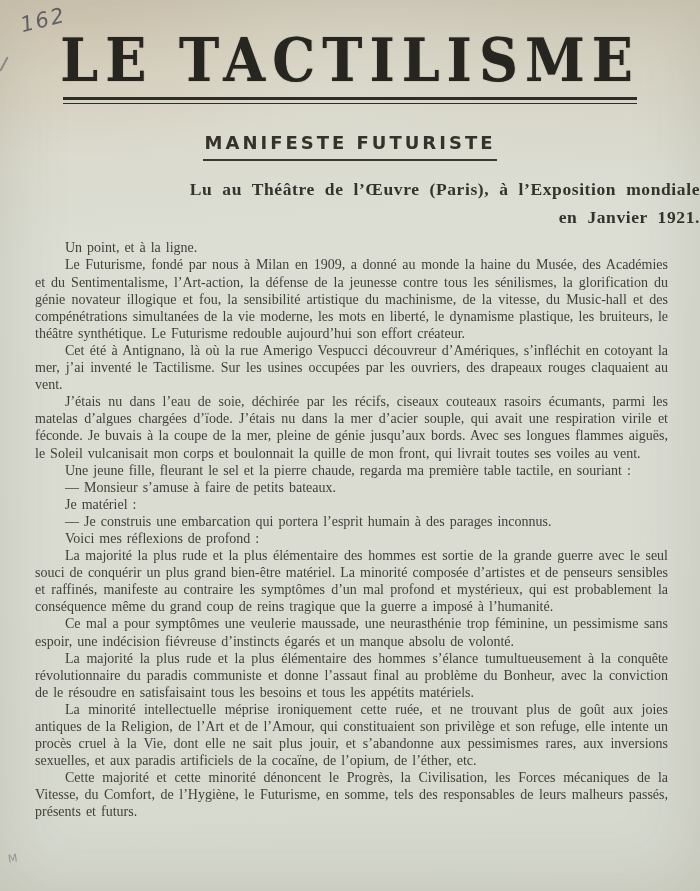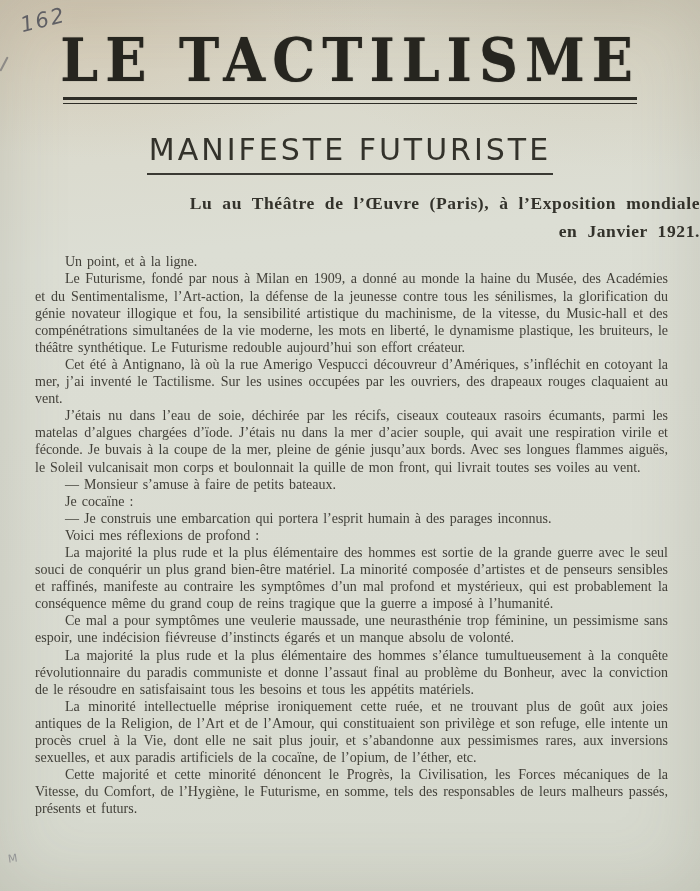--- a/index.html
+++ b/index.html
@@ -61,22 +61,22 @@
     width: 574px;
     margin: 14px auto 0 auto;
     border-top: 3px solid #2e2d27;
     border-bottom: 1px solid #2e2d27;
     height: 3px;
   }
   .subtitle-wrap { text-align: center; margin-top: 28px; }
   .subtitle {
     display: inline-block;
     font-family: "DejaVu Sans", sans-serif;
-    font-weight: normal;
-    font-size: 30px;
+    font-weight: bold;
+    font-size: 18px;
     letter-spacing: 3px;
     color: #33322b;
     border-bottom: 2px solid #3a3933;
     padding: 0 2px 6px 2px;
   }
   .publication {
     margin-top: 14px;
     text-align: right;
     font-family: "Liberation Serif", serif;
     font-weight: bold;
@@ -120,22 +120,23 @@
   <div class="publication">
     <div>Lu au Théâtre de l’Œuvre (Paris), à l’Exposition mondiale</div>
     <div>en Janvier 1921.</div>
   </div>
 
   <div class="body-text">
     <p>Un point, et à la ligne.</p>
     <p>Le Futurisme, fondé par nous à Milan en 1909, a donné au monde la haine du Musée, des Académies et du Sentimentalisme, l’Art-action, la défense de la jeunesse contre tous les sénilismes, la glorification du génie novateur illogique et fou, la sensibilité artistique du machinisme, de la vitesse, du Music-hall et des compénétrations simultanées de la vie moderne, les mots en liberté, le dynamisme plastique, les bruiteurs, le théâtre synthétique. Le Futurisme redouble aujourd’hui son effort créateur.</p>
     <p>Cet été à Antignano, là où la rue Amerigo Vespucci découvreur d’Amériques, s’infléchit en cotoyant la mer, j’ai inventé le Tactilisme. Sur les usines occupées par les ouvriers, des drapeaux rouges claquaient au vent.</p>
     <p>J’étais nu dans l’eau de soie, déchirée par les récifs, ciseaux couteaux rasoirs écumants, parmi les matelas d’algues chargées d’ïode. J’étais nu dans la mer d’acier souple, qui avait une respiration virile et féconde. Je buvais à la coupe de la mer, pleine de génie jusqu’aux bords. Avec ses longues flammes aiguës, le Soleil vulcanisait mon corps et boulonnait la quille de mon front, qui livrait toutes ses voiles au vent.</p>
+    <p>Une jeune fille, fleurant le sel et la pierre chaude, regarda ma première table tactile, en souriant :</p>
     <p>— Monsieur s’amuse à faire de petits bateaux.</p>
-    <p>Je cocaïne :</p>
+    <p>Je matériel :</p>
     <p>— Je construis une embarcation qui portera l’esprit humain à des parages inconnus.</p>
     <p>Voici mes réflexions de profond :</p>
     <p>La majorité la plus rude et la plus élémentaire des hommes est sortie de la grande guerre avec le seul souci de conquérir un plus grand bien-être matériel. La minorité composée d’artistes et de penseurs sensibles et raffinés, manifeste au contraire les symptômes d’un mal profond et mystérieux, qui est probablement la conséquence même du grand coup de reins tragique que la guerre a imposé à l’humanité.</p>
     <p>Ce mal a pour symptômes une veulerie maussade, une neurasthénie trop féminine, un pessimisme sans espoir, une indécision fiévreuse d’instincts égarés et un manque absolu de volonté.</p>
     <p>La majorité la plus rude et la plus élémentaire des hommes s’élance tumultueusement à la conquête révolutionnaire du paradis communiste et donne l’assaut final au problème du Bonheur, avec la conviction de le résoudre en satisfaisaint tous les besoins et tous les appétits matériels.</p>
     <p>La minorité intellectuelle méprise ironiquement cette ruée, et ne trouvant plus de goût aux joies antiques de la Religion, de l’Art et de l’Amour, qui constituaient son privilège et son refuge, elle intente un procès cruel à la Vie, dont elle ne sait plus jouir, et s’abandonne aux pessimismes rares, aux inversions sexuelles, et aux paradis artificiels de la cocaïne, de l’opium, de l’éther, etc.</p>
     <p>Cette majorité et cette minorité dénoncent le Progrès, la Civilisation, les Forces mécaniques de la Vitesse, du Comfort, de l’Hygiène, le Futurisme, en somme, tels des responsables de leurs malheurs passés, présents et futurs.</p>
   </div>
 
   <div class="pencil-mark-bottom">M</div>

